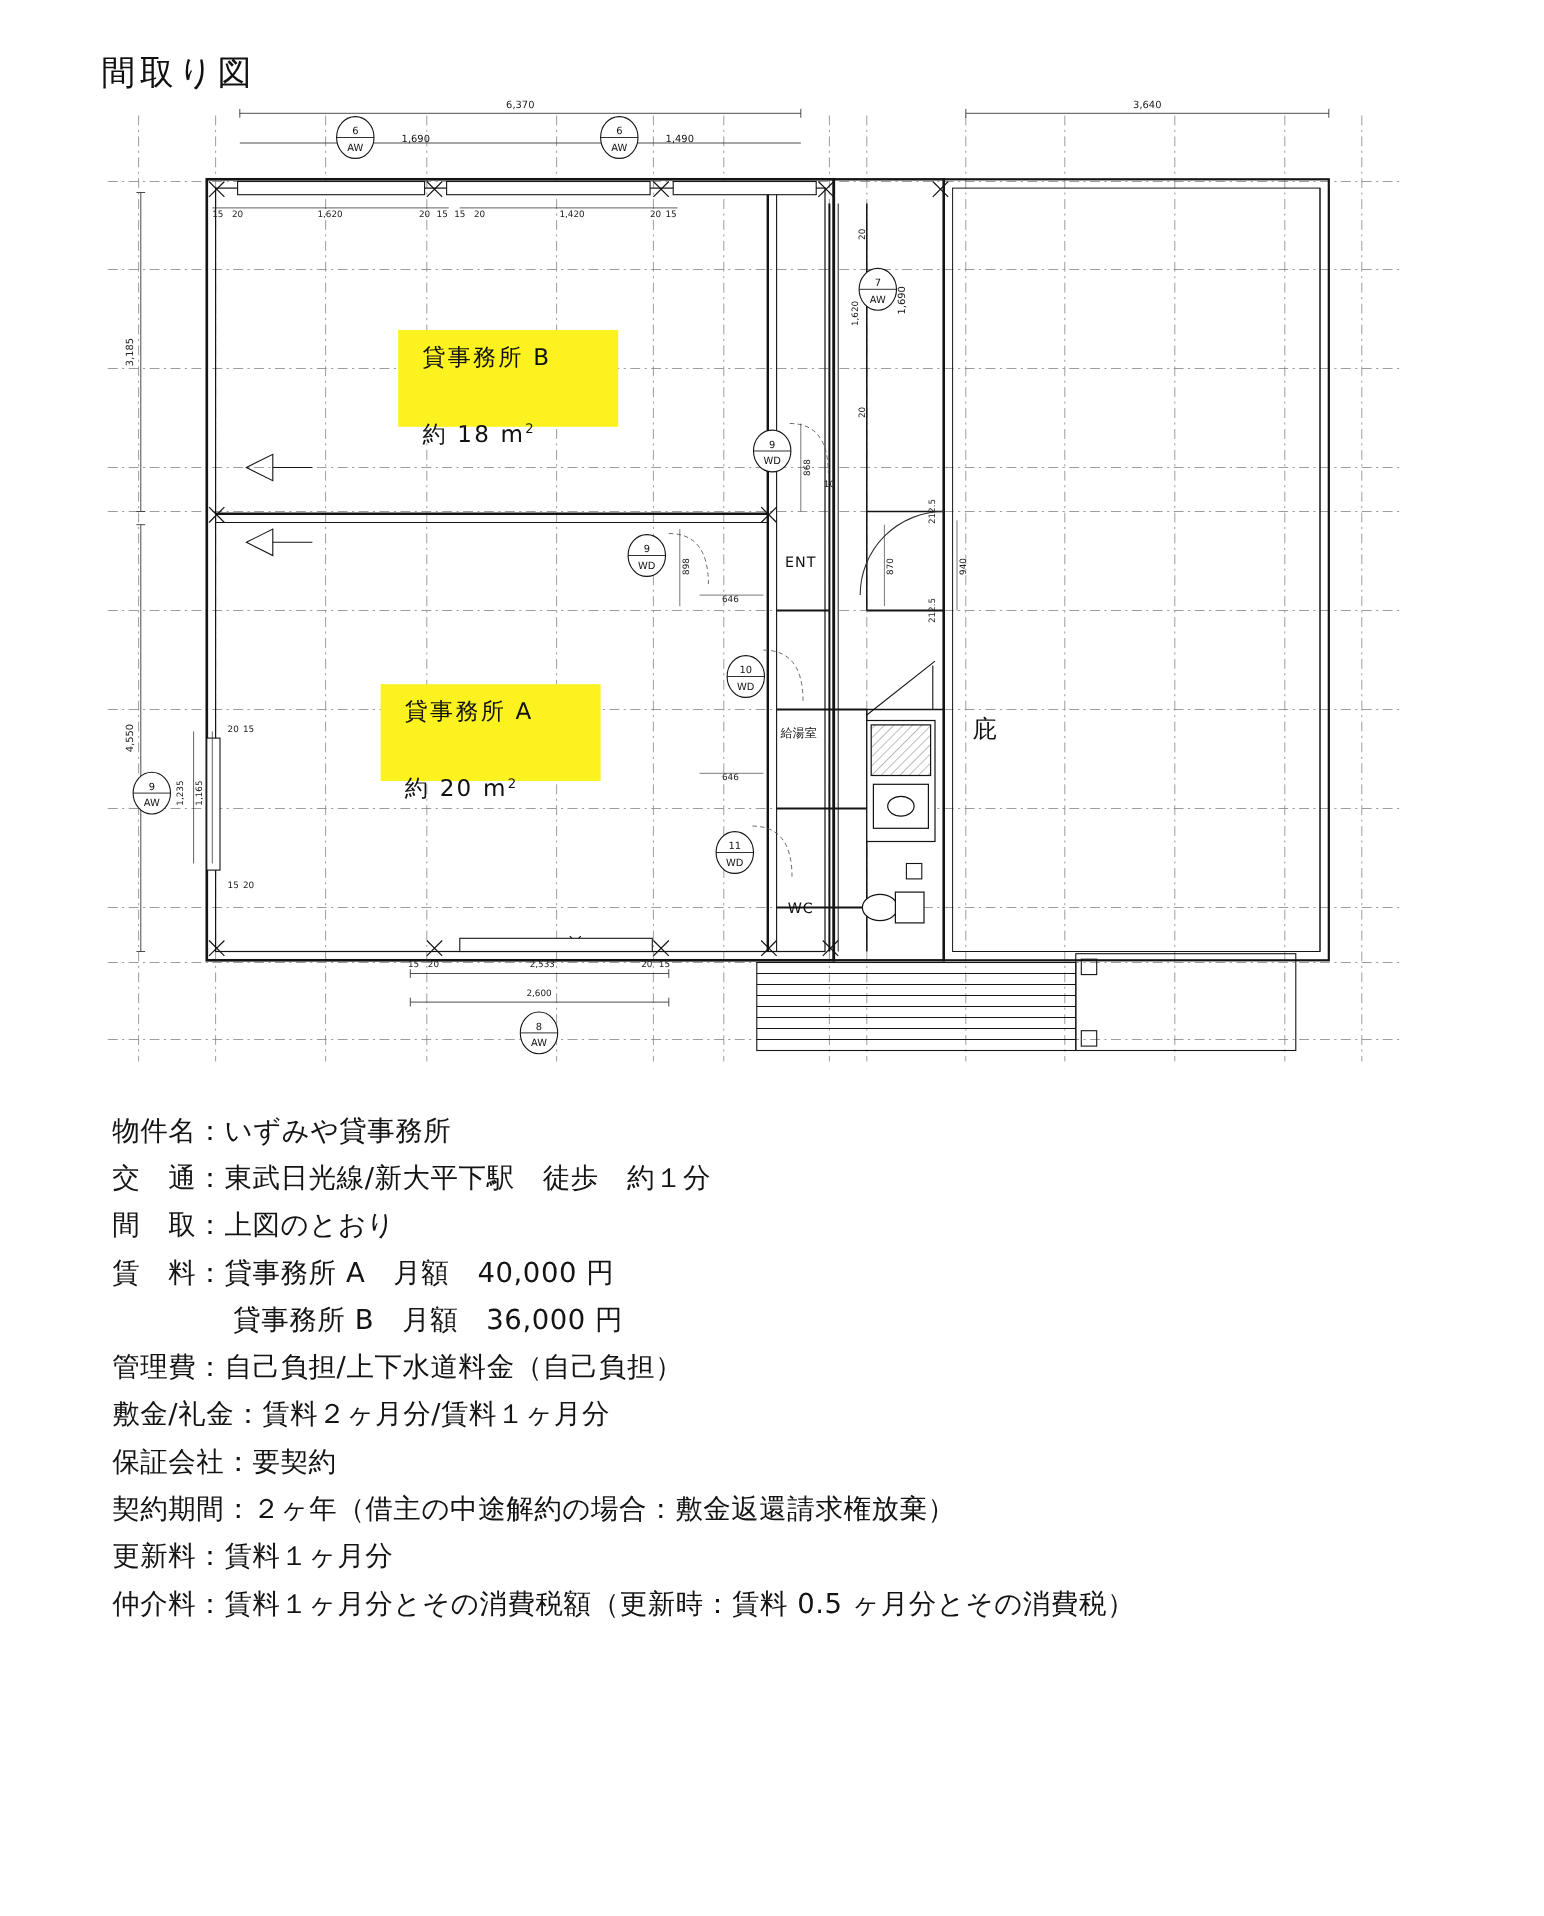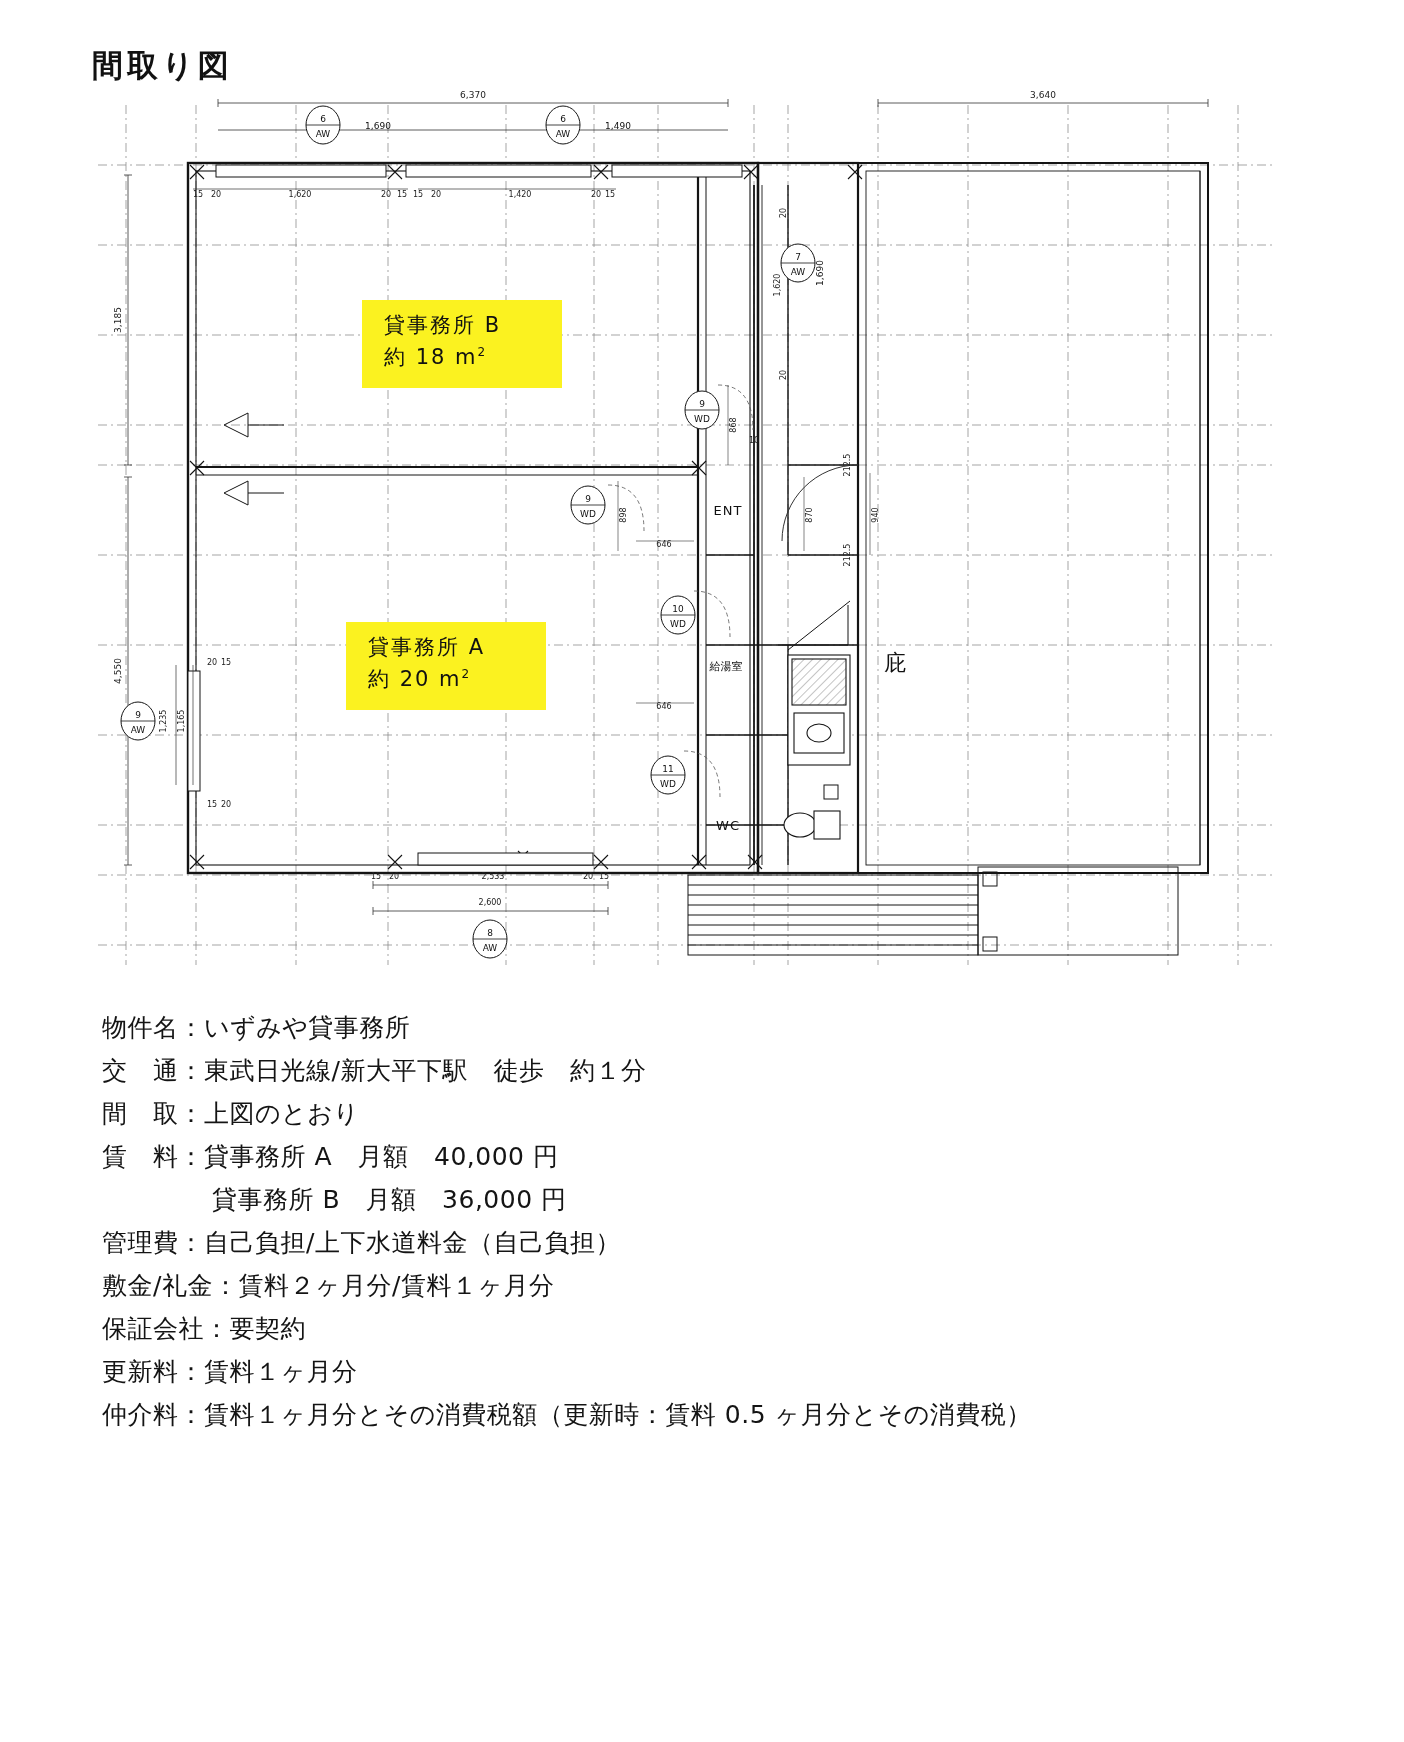--- a/index.html
+++ b/index.html
@@ -10,41 +10,41 @@
     color:#1a1a1a;
     position:relative;
     overflow:hidden;
   }
   #page{position:relative;width:1404px;height:1742px;}
 
   
   .page-title{
     position:absolute;left:92px;top:45px;
     font-size:31px;letter-spacing:4px;
-    font-weight:700;color:#111;
+    font-weight:400;color:#111;
     font-family:"DejaVu Sans",sans-serif;
   }
 
   
   .plan-wrap{position:absolute;left:88px;top:85px;width:1190px;height:900px;}
   .plan-svg{display:block;}
 
   
   .callout{
     position:absolute;
     background:#fbf220;
     padding:10px 14px 12px 22px;
     box-sizing:border-box;
     font-family:"DejaVu Sans",sans-serif;
     color:#111;
     line-height:1.5;
     z-index:5;
   }
   .callout .l1{font-size:21px;letter-spacing:2px;display:block;}
-  .callout .l2{font-size:21px;letter-spacing:2px;display:block;}
+  .callout .l2{font-size:21px;letter-spacing:2px;display:block;margin-top:38px;}
   .callout .l2 sup{font-size:12px;vertical-align:super;}
   #callout-b{left:362px;top:300px;width:200px;height:88px;}
   #callout-a{left:346px;top:622px;width:200px;height:88px;}
 
   
   .eave-label{
     position:absolute;left:884px;top:648px;
     font-size:22px;letter-spacing:2px;
     font-family:"DejaVu Sans",sans-serif;color:#111;
     z-index:5;
@@ -383,17 +383,18 @@
 
   <div class="details">
     <div class="row">物件名：いずみや貸事務所</div>
     <div class="row">交　通：東武日光線/新大平下駅　徒歩　約１分</div>
     <div class="row">間　取：上図のとおり</div>
     <div class="row">賃　料：貸事務所 A　月額　40,000 円</div>
     <div class="row indent">貸事務所 B　月額　36,000 円</div>
     <div class="row">管理費：自己負担/上下水道料金（自己負担）</div>
     <div class="row">敷金/礼金：賃料２ヶ月分/賃料１ヶ月分</div>
     <div class="row">保証会社：要契約</div>
+    <div class="row">契約期間：２ヶ年（借主の中途解約の場合：敷金返還請求権放棄）</div>
     <div class="row">更新料：賃料１ヶ月分</div>
     <div class="row">仲介料：賃料１ヶ月分とその消費税額（更新時：賃料 0.5 ヶ月分とその消費税）</div>
   </div>
 
 </div>
 
 </body></html>

